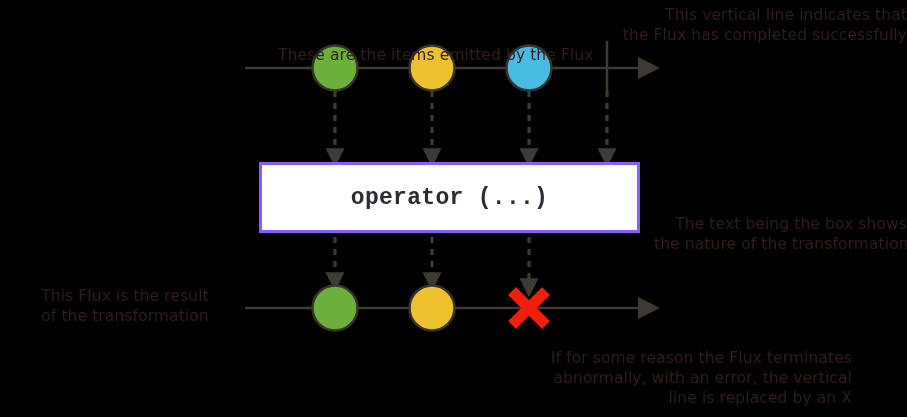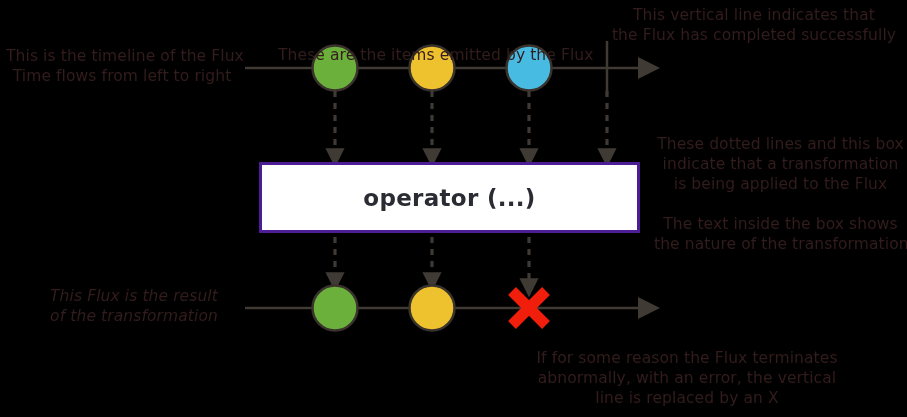--- a/index.html
+++ b/index.html
@@ -26,34 +26,35 @@
   }
   .annot {
     position: absolute;
     color: #331c1c;
     font-size: 15.5px;
     line-height: 20px;
     white-space: pre;
     letter-spacing: 0.1px;
   }
   .annot.center { text-align: center; }
-  .annot.left   { text-align: center; }
+  .annot.left   { text-align: right; }
 
   #op-box {
     position: absolute;
     left: 259px;
     top: 162px;
     width: 381px;
     height: 71px;
     background: #ffffff;
-    border: 3px solid #4c1d95;
+    border: 3px solid #8b5cf6;
     box-sizing: border-box;
     display: flex;
     align-items: center;
     justify-content: center;
+    font-family: Liberation Mono, monospace;
   }
   #op-box-label {
     font-size: 23px;
     font-weight: bold;
     color: #2b2b33;
     letter-spacing: 0.3px;
   }
 </style>
 </head>
 <body>
@@ -103,35 +104,30 @@
         <line x1="512" y1="291" x2="546" y2="325" stroke="#f01e0b" stroke-width="11" stroke-linecap="butt"></line>
         <line x1="546" y1="291" x2="512" y2="325" stroke="#f01e0b" stroke-width="11" stroke-linecap="butt"></line>
       </g>
     </g>
   </svg>
 
   <div id="op-box">
     <span id="op-box-label">operator (...)</span>
   </div>
 
-  <div class="annot center" style="left:6px; top:46px; width:232px;">This is the timeline of the Flux
-Time flows from left to right</div>
 
   <div class="annot center" style="left:278px; top:18px; width:310px;margin-top:27px;">These are the items emitted by the Flux</div>
 
   <div class="annot left" style="left:601px; top:5px; width:306px;">This vertical line indicates that
 the Flux has completed successfully</div>
 
-  <div class="annot left" style="left:654px; top:134px; width:253px;">These dotted lines and this box
-indicate that a transformation
-is being applied to the Flux</div>
 
-  <div class="annot left" style="left:654px; top:214px; width:253px;">The text inside the box shows
+  <div class="annot left" style="left:654px; top:214px; width:253px;">The text being the box shows
 the nature of the transformation</div>
 
-  <div class="annot center" style="left:24px; top:286px; width:220px;font-style:italic;">This Flux is the result
+  <div class="annot center" style="left:15px; top:286px; width:220px;">This Flux is the result
 of the transformation</div>
 
   <div class="annot left" style="left:522px; top:348px; width:330px;">If for some reason the Flux terminates
 abnormally, with an error, the vertical
 line is replaced by an X</div>
 
 </div>
 
 </body></html>

